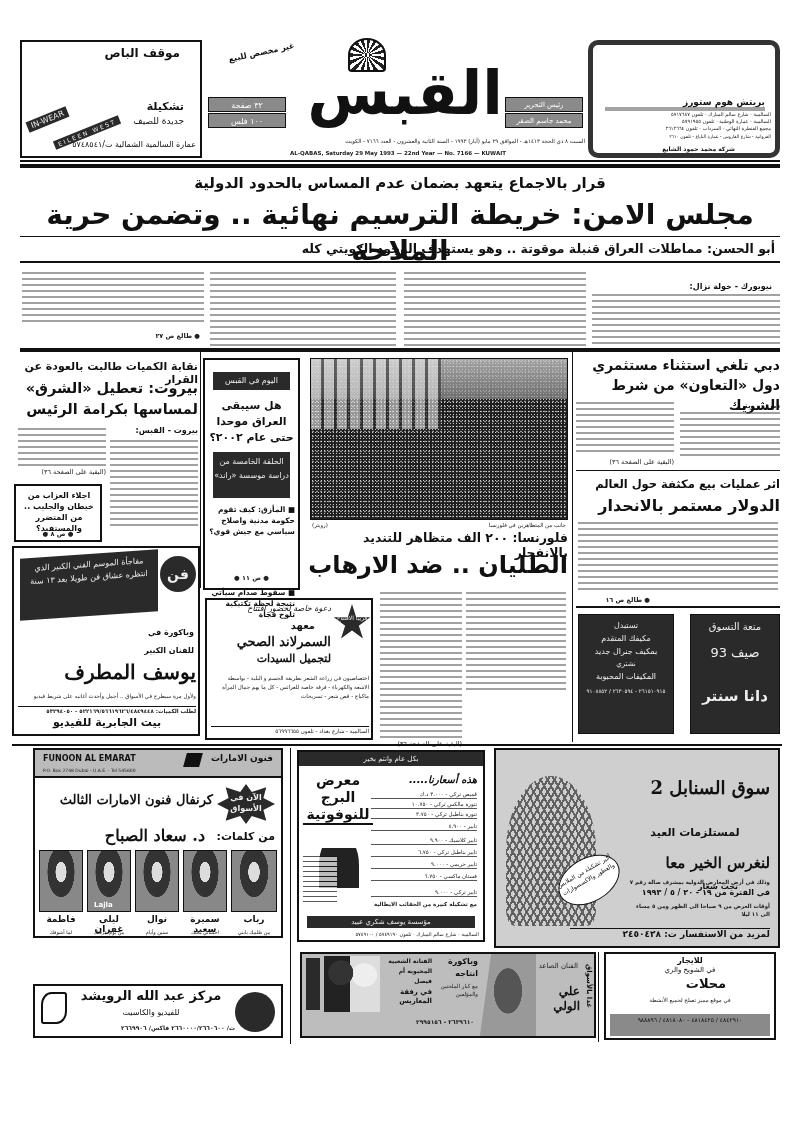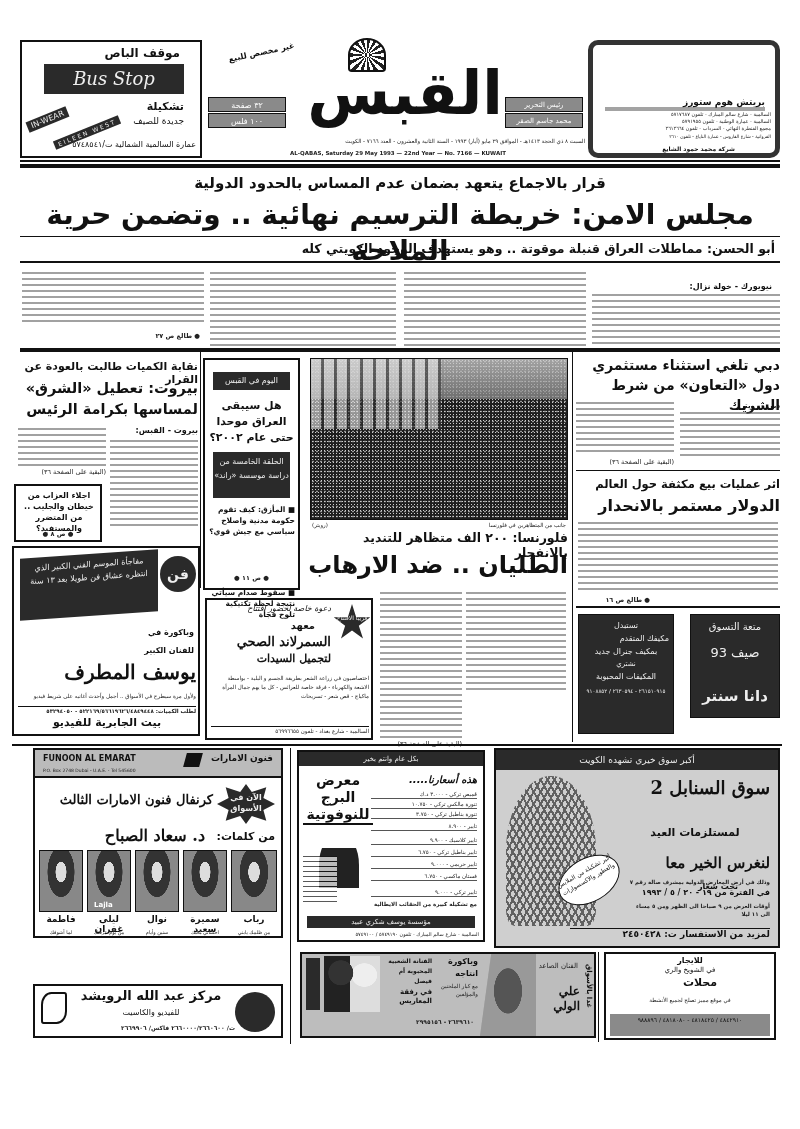--- a/index.html
+++ b/index.html
@@ -17,21 +17,20 @@
   .crowd { background-image: radial-gradient(#ccc 0.8px, transparent 1px), radial-gradient(#999 0.7px, transparent 1px); background-size: 3px 3px, 4px 5px; background-color:#1e1e1e; }
   .hl { font-weight: bold; font-family: "DejaVu Sans", sans-serif; }
   .center { text-align: center; }
   .portrait { background: radial-gradient(ellipse at 50% 35%, #ddd 0 18%, #333 19% 45%, #888 46%); border:1px solid #111; }
 </style>
 </head>
 <body>
 
 <div class="abs box" style="left:20px;top:40px;width:182px;height:118px;background:#fff;">
   <div class="abs rtl hl" style="right:20px;top:4px;font-size:12px;">موقف الباص</div>
-  <div class="abs dark center" style="left:22px;top:22px;width:140px;height:30px;font-size:18px;font-style:italic;line-height:30px;font-family:'DejaVu Serif',serif;">Bus Stop</div>
   <div class="abs dark" style="left:4px;top:72px;font-size:8px;padding:1px 4px;transform:rotate(-22deg);">IN-WEAR</div>
   <div class="abs dark" style="left:30px;top:86px;font-size:6px;padding:1px 4px;letter-spacing:2px;transform:rotate(-22deg);">EILEEN WEST</div>
   <div class="abs rtl hl" style="right:16px;top:58px;font-size:11px;">تشكيلة</div>
   <div class="abs rtl" style="right:16px;top:74px;font-size:9px;">جديدة للصيف</div>
   <div class="abs rtl" style="right:4px;top:98px;font-size:8px;">عمارة السالمية الشمالية ت/٥٧٤٨٥٤١</div>
 </div>
 
 <div class="abs" style="left:228px;top:48px;font-size:8px;font-weight:bold;transform:rotate(-12deg);direction:rtl;">غير مخصص للبيع</div>
 
 <div class="abs grey center" style="left:208px;top:97px;width:78px;height:15px;font-size:8px;line-height:15px;border:1px solid #111;">٣٢ صفحة</div>
@@ -135,28 +134,28 @@
   <div class="abs rtl hl" style="left:4px;top:20px;width:104px;font-size:10px;">معهد</div>
   <div class="abs rtl hl" style="left:4px;top:34px;width:120px;font-size:13px;font-family:'DejaVu Serif',serif;">السمرلاند الصحي</div>
   <div class="abs rtl hl" style="left:4px;top:52px;width:120px;font-size:11px;font-family:'DejaVu Serif',serif;">لتجميل السيدات</div>
   <div class="abs dark center" style="left:126px;top:4px;width:38px;height:38px;font-size:6px;line-height:8px;padding-top:10px;clip-path:polygon(50% 0,61% 35%,98% 35%,68% 57%,79% 91%,50% 70%,21% 91%,32% 57%,2% 35%,39% 35%);">قريبا الافتتاح</div>
   <div class="abs rtl txt" style="left:4px;top:74px;width:158px;font-size:5.5px;line-height:9px;">اختصاصيون في زراعة الشعر بطريقة الجسم و البلية - بواسطة الاشعة والكهرباء - فرقة خاصة للعرائس - كل ما يهم جمال المرأة ماكياج - قص شعر - تسريحات</div>
   <div class="abs rtl txt" style="left:4px;top:126px;width:158px;font-size:5.5px;border-top:1px solid #111;">السالمية - شارع بغداد - تلفون ٥٦٩٩٦٦٥٥</div>
 </div>
 
 <div class="abs dark" style="left:578px;top:614px;width:96px;height:120px;padding:4px;border:1px solid #111;">
   <div class="rtl center" style="font-size:8px;line-height:13px;">تستبدل</div>
-  <div class="rtl center" style="font-size:8px;line-height:13px;text-align:right;">مكيفك المتقدم</div>
+  <div class="rtl center" style="font-size:8px;line-height:13px;">مكيفك المتقدم</div>
   <div class="rtl center" style="font-size:8px;line-height:13px;">بمكيف جنرال جديد</div>
   <div class="rtl center" style="font-size:7px;line-height:12px;">نشتري</div>
   <div class="rtl center" style="font-size:8px;line-height:13px;">المكيفات المحبوبة</div>
   <div class="rtl center" style="font-size:5.5px;line-height:9px;margin-top:4px;">٢٦١٥١٠٩١٥ - ٢٦٣٠٥٩٤ / ٩١٠٨٨٥٢</div>
 </div>
 
-<div class="abs dark" style="left:690px;top:614px;width:90px;height:104px;border:1px solid #111;">
+<div class="abs dark" style="left:690px;top:614px;width:90px;height:120px;border:1px solid #111;">
   <div class="abs rtl center" style="left:0;top:6px;width:100%;font-size:10px;">متعة التسوق</div>
   <div class="abs center" style="left:0;top:30px;width:100%;font-size:13px;">صيف 93</div>
   <div class="abs rtl center hl" style="left:0;top:72px;width:100%;font-size:15px;">دانا سنتر</div>
 </div>
 
 <div class="abs rule" style="left:12px;top:744px;width:770px;"></div>
 
 <div class="abs box" style="left:33px;top:748px;width:250px;height:190px;">
   <div class="abs" style="left:0;top:0;width:100%;height:28px;background:#bbb;border-bottom:2px solid #111;">
     <div class="abs hl" style="left:8px;top:4px;font-size:8px;">FUNOON AL EMARAT</div>
@@ -208,21 +207,20 @@
   <div class="abs rtl txt" style="right:6px;top:96px;width:106px;font-size:5.5px;border-bottom:1px solid #555;">تايير بناطيل تركي - ٦.٧٥٠</div>
   <div class="abs rtl txt" style="right:6px;top:108px;width:106px;font-size:5.5px;border-bottom:1px solid #555;">تايير حريمي - ٩.٠٠٠</div>
   <div class="abs rtl txt" style="right:6px;top:120px;width:106px;font-size:5.5px;border-bottom:1px solid #555;">فستان ماكسي - ٦.٧٥٠</div>
   <div class="abs rtl txt" style="right:6px;top:136px;width:106px;font-size:5.5px;border-bottom:1px solid #555;">تايير تركي - ٩.٠٠٠</div>
   <div class="abs rtl txt hl" style="right:6px;top:148px;width:106px;font-size:5.5px;">مع تشكيلة كبيرة من الحقائب الايطالية</div>
   <div class="abs dark rtl center" style="left:8px;top:164px;width:168px;height:12px;font-size:7px;line-height:12px;">مؤسسة يوسف شكري عبيد</div>
   <div class="abs rtl txt" style="left:4px;top:178px;width:176px;font-size:5px;">السالمية - شارع سالم المبارك - تلفون ٥٧٤٩١٩٠ / ٥٧٤٩١٠٠</div>
 </div>
 
 <div class="abs" style="left:494px;top:748px;width:286px;height:200px;background:#cfcfcf;border:2px solid #111;">
-  <div class="abs dark rtl center" style="left:0;top:0;width:100%;height:20px;font-size:9px;line-height:20px;">أكبر سوق خيري تشهده الكويت</div>
   <div class="abs" style="left:10px;top:26px;width:90px;height:150px;background:repeating-linear-gradient(60deg,#333 0 2px,transparent 2px 6px),repeating-linear-gradient(-60deg,#333 0 2px,transparent 2px 6px);opacity:0.7;border-radius:50% 50% 10% 10%;"></div>
   <div class="abs rtl center" style="left:60px;top:108px;width:66px;height:44px;background:#fff;border:1px solid #111;border-radius:50%;font-size:6px;line-height:9px;padding-top:6px;transform:rotate(-30deg);">أكبر تشكيلة من الملابس والعطور والاكسسوارات</div>
   <div class="abs rtl hl" style="right:8px;top:26px;width:140px;font-size:18px;line-height:24px;font-family:'DejaVu Serif',serif;">سوق السنابل 2</div>
   <div class="abs rtl hl" style="right:8px;top:76px;width:150px;font-size:11px;text-align:center;">لمستلزمات العيد</div>
   <div class="abs rtl hl" style="right:40px;top:92px;width:100px;font-size:8px;margin-top:40px;">تحت شعار</div>
   <div class="abs rtl hl" style="right:8px;top:104px;width:150px;font-size:15px;font-family:'DejaVu Serif',serif;">لنغرس الخير معا</div>
   <div class="abs rtl txt hl" style="right:8px;top:128px;width:160px;font-size:5.5px;">وذلك في أرض المعارض الدولية بمشرف صالة رقم ٧</div>
   <div class="abs rtl hl" style="right:8px;top:138px;width:160px;font-size:8px;">في الفترة من ١٩ - ٢٠ / ٥ / ١٩٩٣</div>
   <div class="abs rtl txt hl" style="right:8px;top:152px;width:140px;font-size:5.5px;line-height:8px;">أوقات العرض من ٩ صباحا الى الظهر ومن ٥ مساء الى ١١ ليلا</div>
   <div class="abs rtl hl" style="right:8px;top:178px;width:200px;font-size:9px;border-top:1px solid #111;">لمزيد من الاستفسار ت: ٢٤٥٠٤٢٨</div>
@@ -238,21 +236,21 @@
   <div class="abs" style="left:178px;top:0;width:56px;height:82px;background:radial-gradient(ellipse at 50% 45%,#555 0 35%,#999 36%),#aaa;clip-path:polygon(20% 0,100% 0,100% 100%,0 100%,10% 50%);"></div>
   <div class="abs rtl txt" style="left:236px;top:8px;width:40px;font-size:7px;line-height:9px;">الفنان الصاعد</div>
   <div class="abs rtl hl" style="left:234px;top:30px;width:44px;font-size:12px;line-height:15px;font-family:'DejaVu Serif',serif;">علي الولي</div>
   <div class="abs rtl hl" style="left:276px;top:10px;width:16px;font-size:7px;line-height:11px;writing-mode:vertical-rl;">غدا بالأسواق</div>
   <div class="abs rtl txt hl" style="left:22px;top:64px;width:150px;font-size:6px;">٢٦٣٩٦١٠ - ٢٩٩٥١٥٦</div>
 </div>
 
 <div class="abs box" style="left:604px;top:952px;width:172px;height:88px;">
   <div class="abs rtl hl center" style="left:0;top:2px;width:100%;font-size:8px;">للايجار</div>
   <div class="abs rtl center" style="left:0;top:12px;width:100%;font-size:7px;">في الشويخ والري</div>
-  <div class="abs rtl hl center" style="left:10px;top:22px;width:100%;font-size:11px;">محلات</div>
+  <div class="abs rtl hl center" style="left:16px;top:22px;width:100%;font-size:13px;">محلات</div>
   <div class="abs rtl txt center" style="left:4px;top:42px;width:160px;font-size:5.5px;">في موقع مميز تصلح لجميع الأنشطة</div>
   <div class="abs grey rtl center" style="left:4px;top:60px;width:160px;height:22px;font-size:6px;line-height:10px;padding-top:1px;color:#111;">٤٨٤٢٩١٠ / ٤٨١٨٤٢٥ - ٤٨١٨٠٨٠ / ٩٨٨٨٩٦</div>
 </div>
 
 <div class="abs" style="left:200px;top:352px;width:1px;height:236px;background:#111;"></div>
 <div class="abs" style="left:572px;top:352px;width:1px;height:390px;background:#111;"></div>
 <div class="abs" style="left:290px;top:748px;width:1px;height:296px;background:#111;"></div>
 <div class="abs" style="left:598px;top:952px;width:1px;height:90px;background:#111;"></div>
 
 </body></html>

